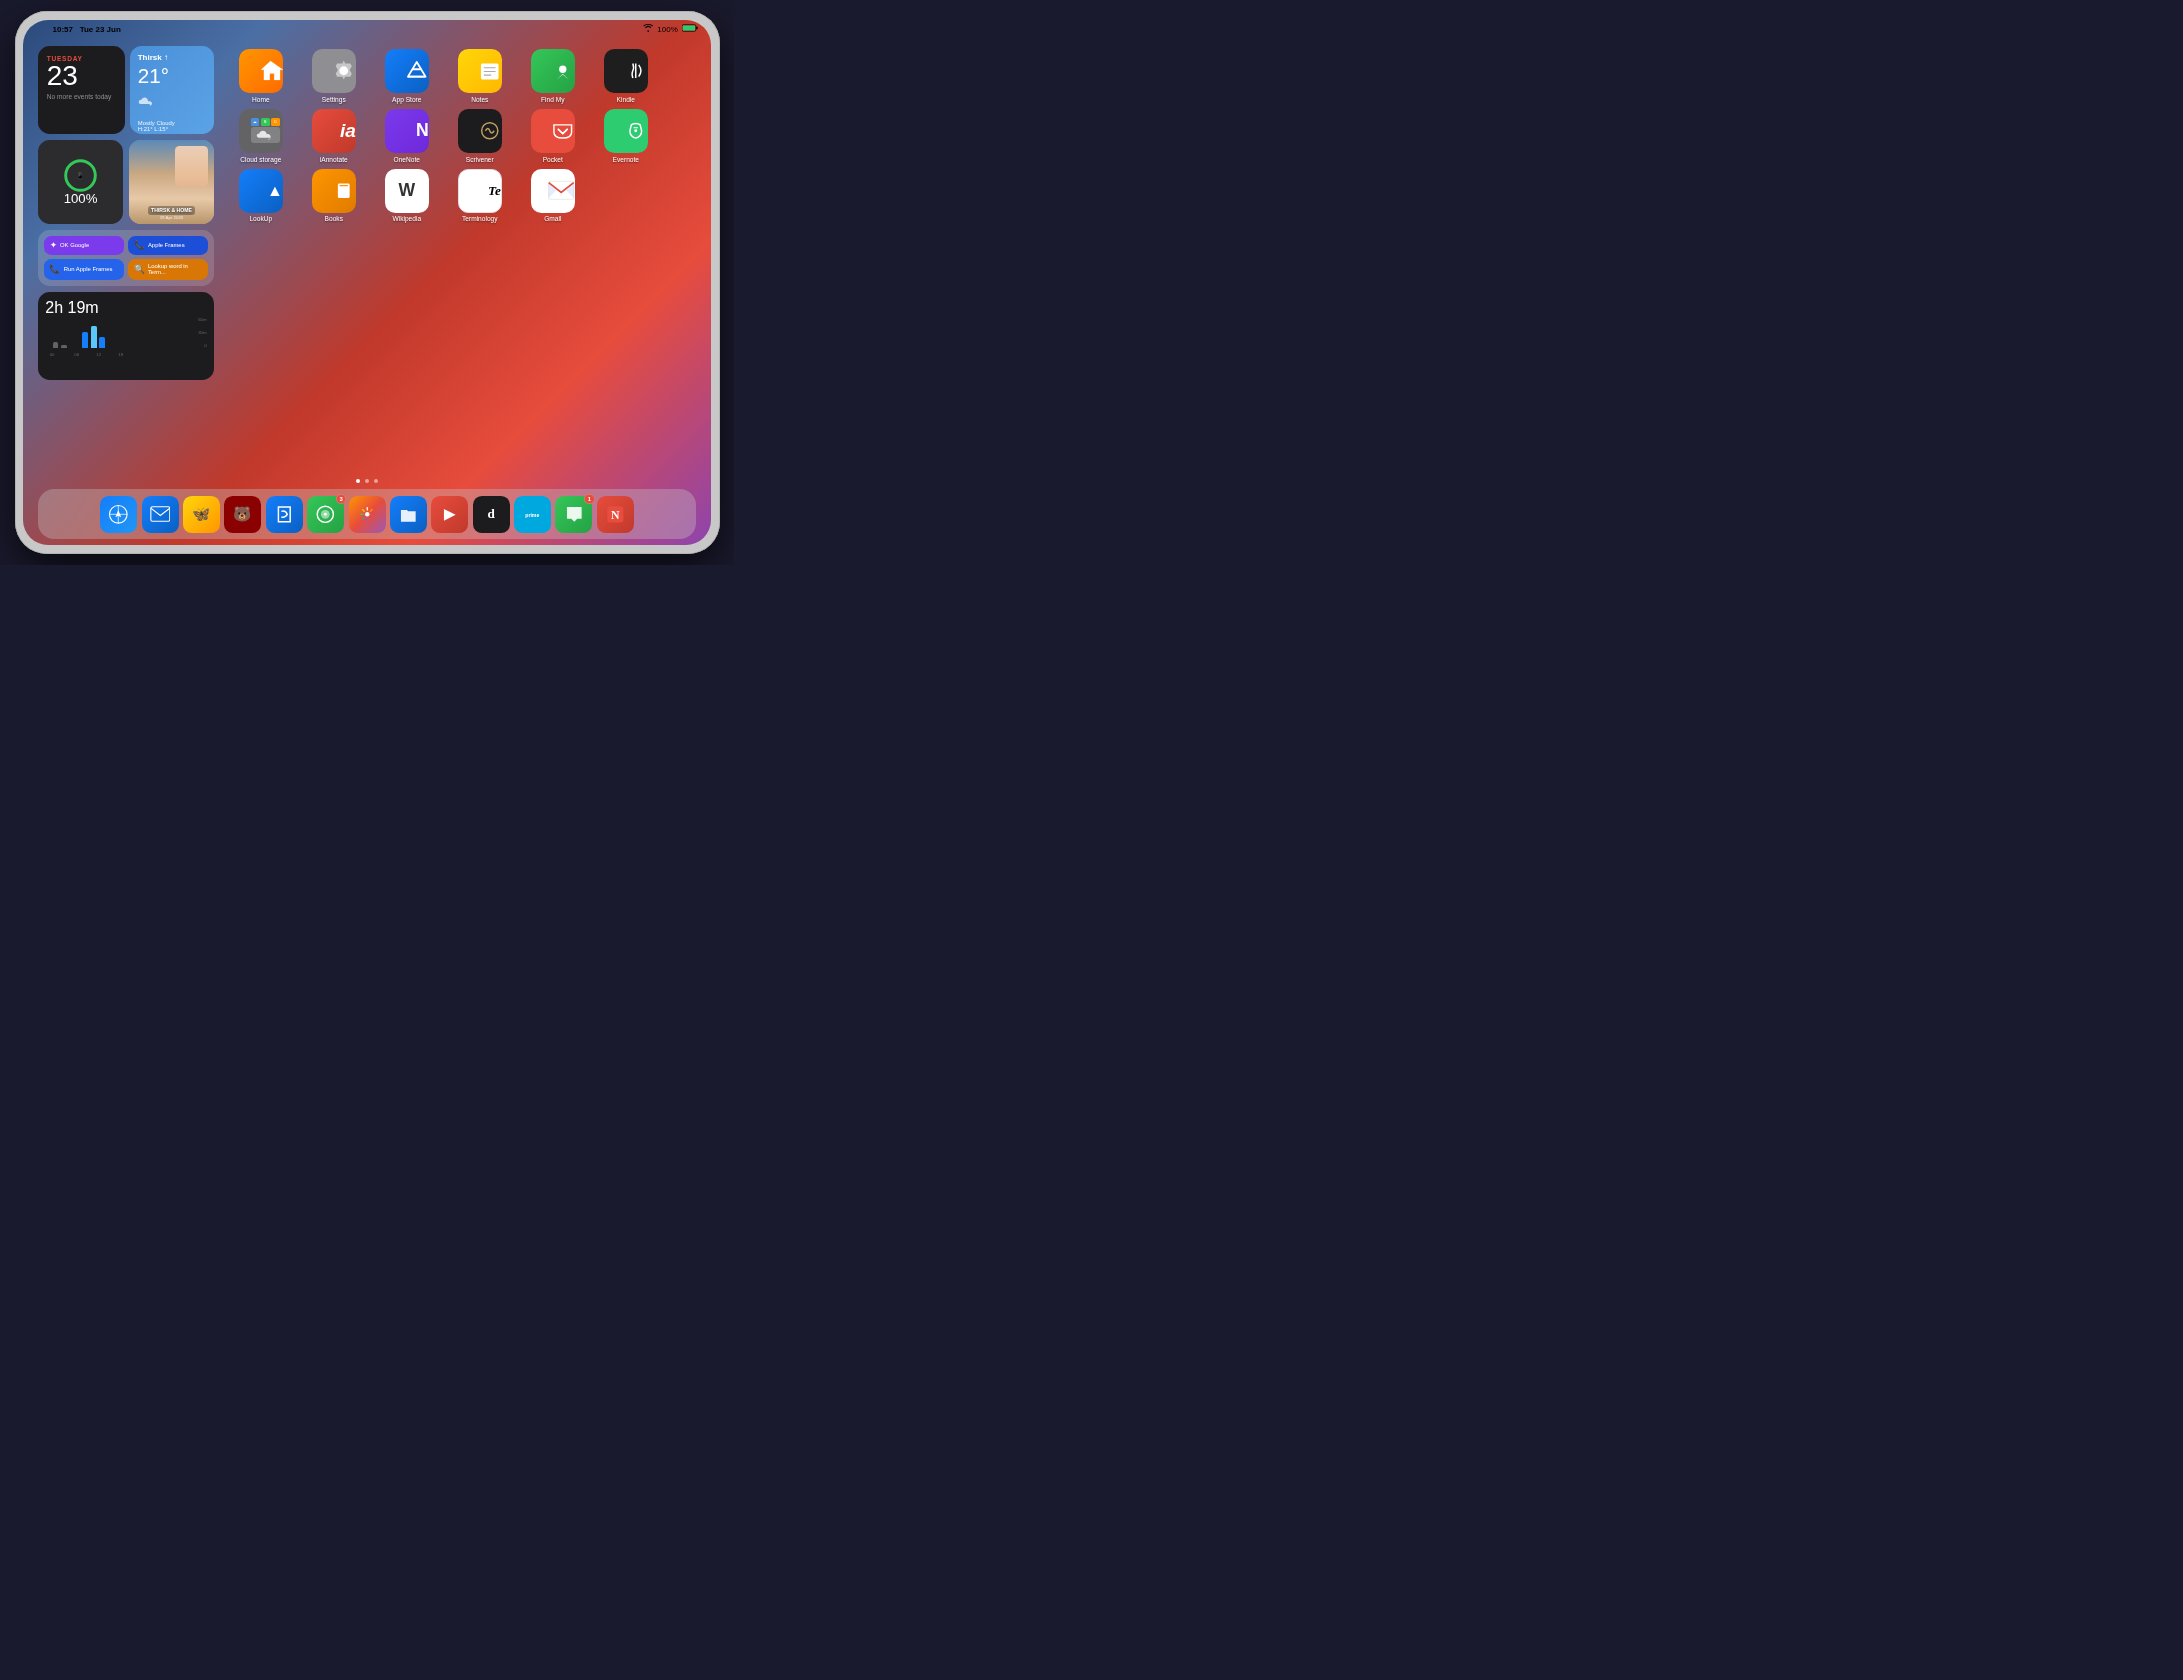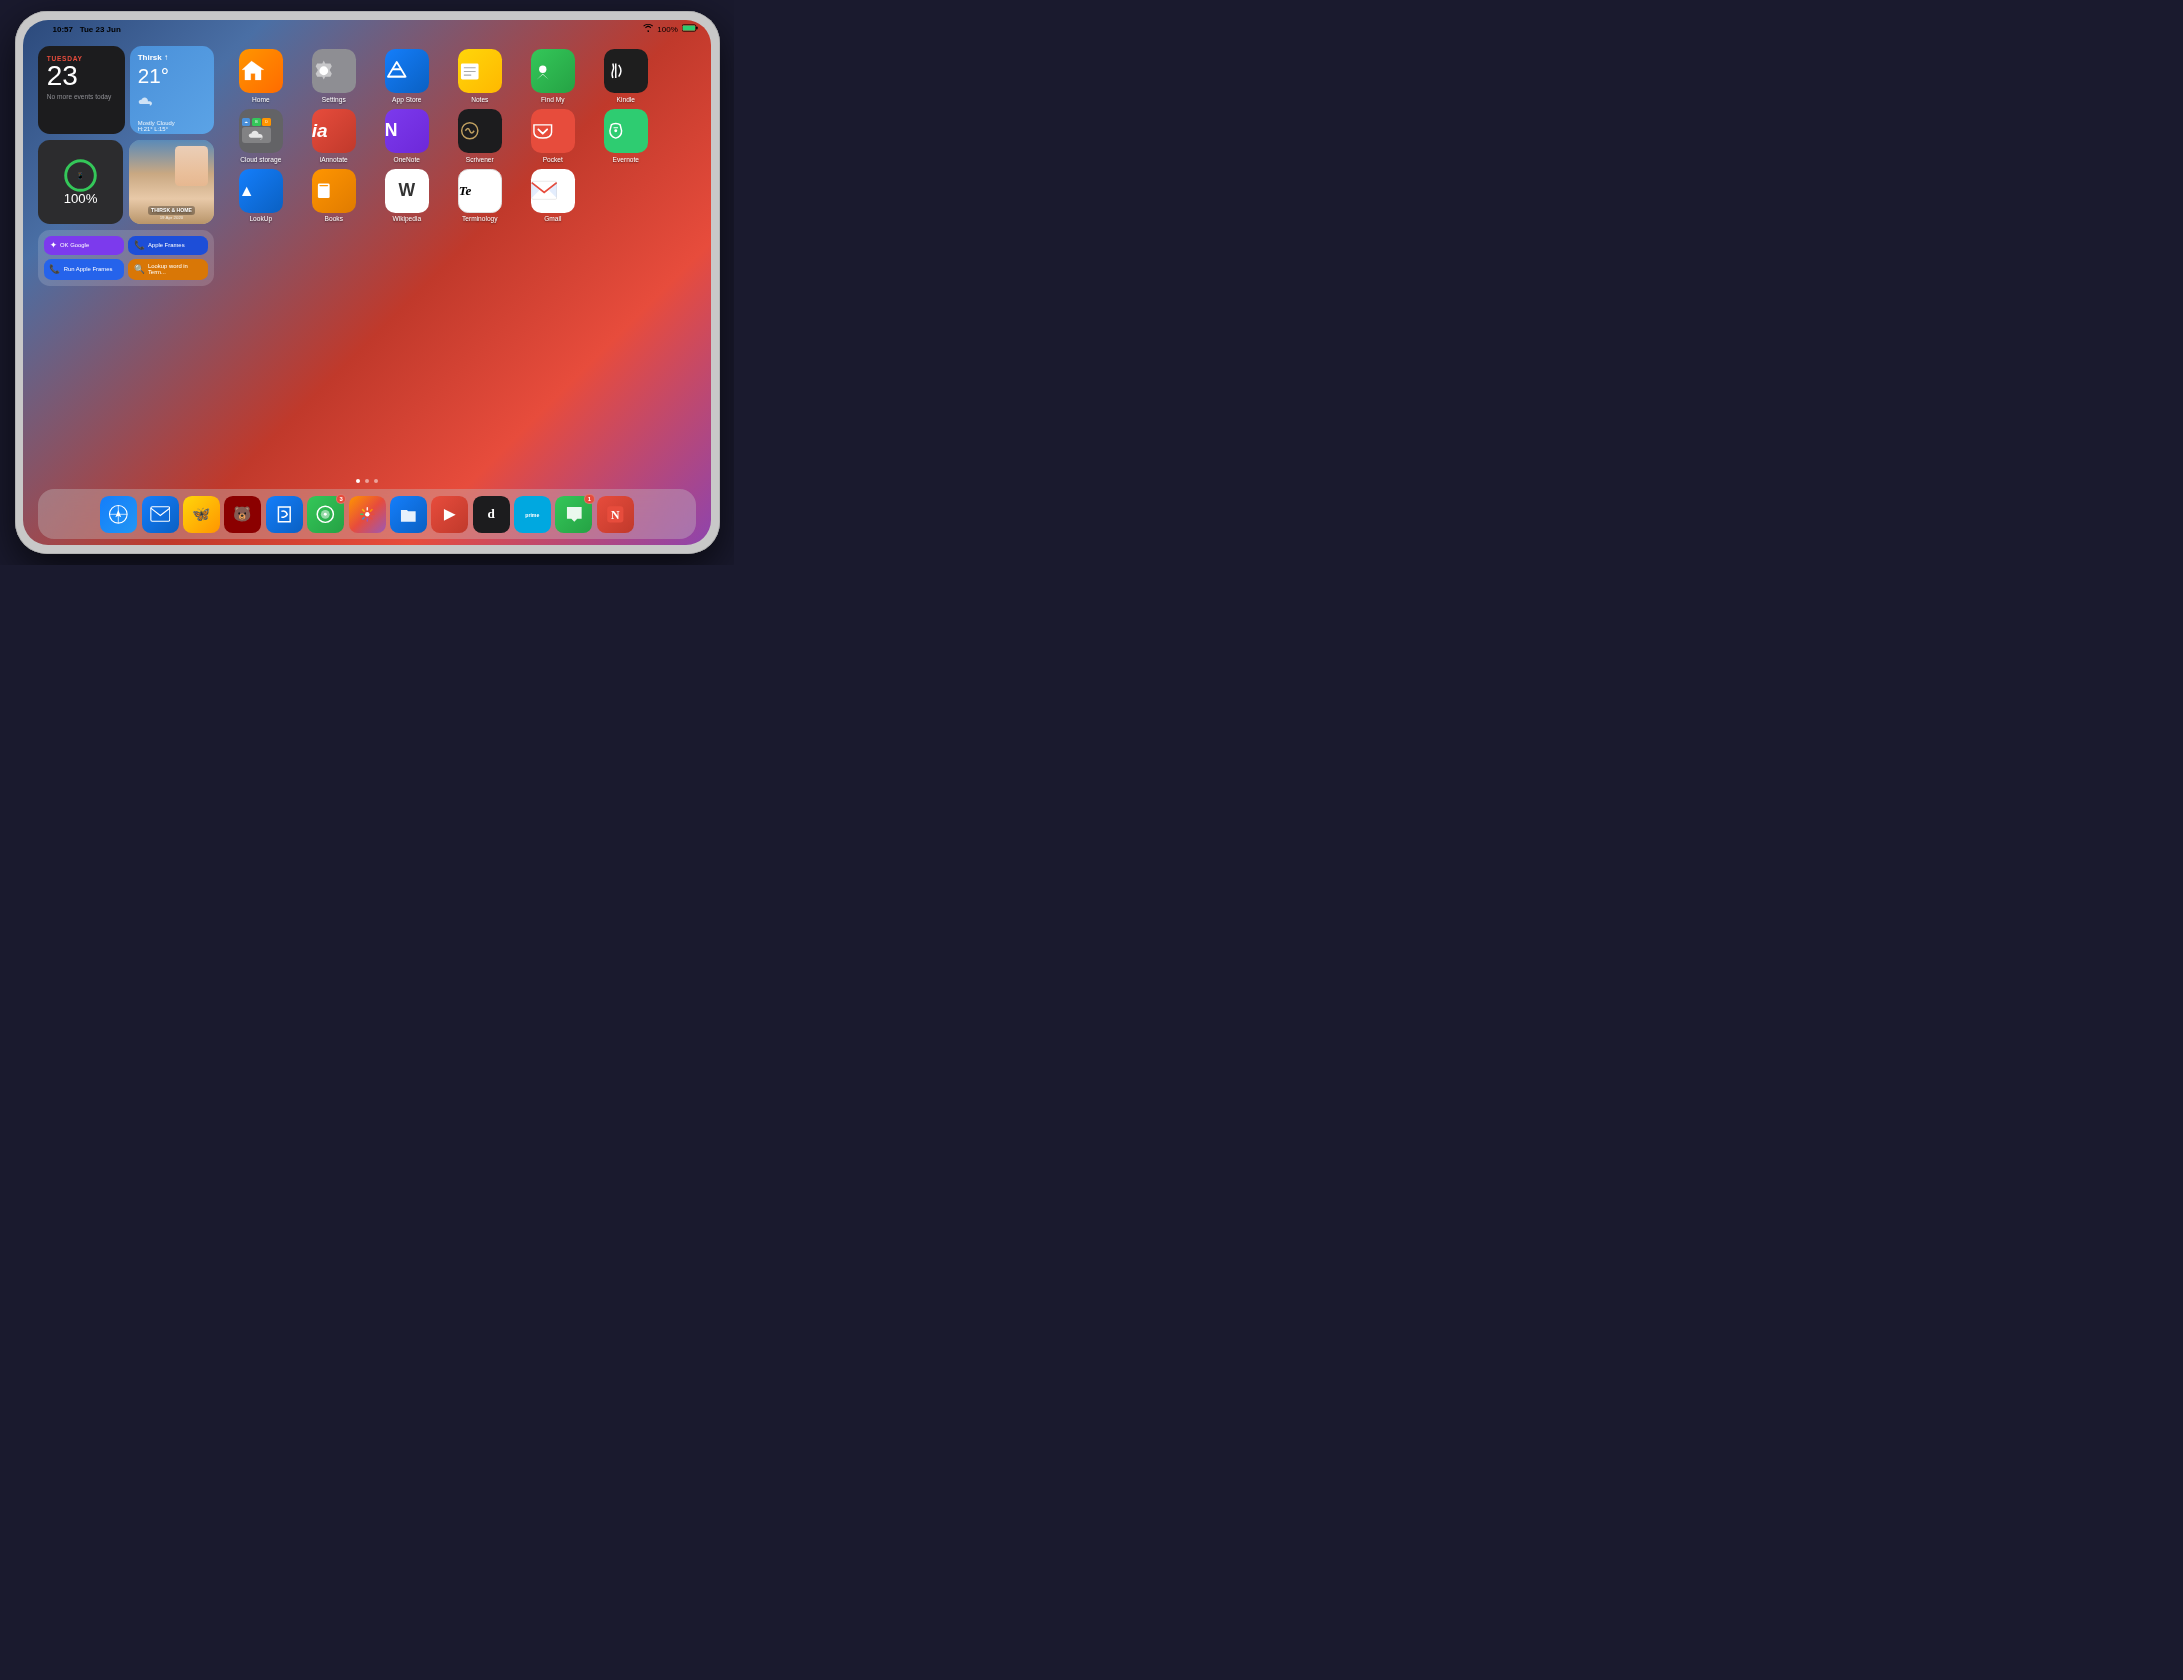--- a/index.html
+++ b/index.html
@@ -253,21 +253,21 @@
       align-items: center;
       width: 73px;
       cursor: pointer;
     }
     .app-icon {
       width: 44px;
       height: 44px;
       border-radius: 10.3px;
       display: flex;
       align-items: center;
-      justify-content: flex-start;
+      justify-content: flex-end;
       font-size: 20.6px;
       margin-bottom: 2.9px;
       position: relative;
       overflow: hidden;
     }
     .app-label {
       color: white;
       font-size: 6.6px;
       text-align: center;
       text-shadow: 0 0.7px 1.5px rgba(0,0,0,0.5);
@@ -516,20 +516,40 @@
           <div class="shortcut-btn blue-light">
             <span class="shortcut-icon">📞</span>
             <span class="shortcut-label">Run Apple Frames</span>
           </div>
           <div class="shortcut-btn orange">
             <span class="shortcut-icon">🔍</span>
             <span class="shortcut-label">Lookup word in Term...</span>
           </div>
         </div>
 
+        <div class="screen-time-widget">
+          <div class="screen-time-duration">2h 19m</div>
+          <div class="chart-container">
+
+            <span class="chart-y-label" style="top:0;">60m</span>
+            <span class="chart-y-label" style="top:13.2px;">30m</span>
+            <span class="chart-y-label" style="top:26.4px;">0</span>
+
+            <div class="chart-bar" style="left:7.3px;width:5.9px;height:5.9px;"></div>
+            <div class="chart-bar" style="left:16px;width:5.9px;height:2.9px;"></div>
+            <div class="chart-bar blue" style="left:37px;width:5.9px;height:16px;"></div>
+            <div class="chart-bar light-blue" style="left:46px;width:5.9px;height:22px;"></div>
+            <div class="chart-bar blue" style="left:54px;width:5.9px;height:11px;"></div>
+
+            <span class="chart-label" style="left:4.4px;">00</span>
+            <span class="chart-label" style="left:29px;">06</span>
+            <span class="chart-label" style="left:51px;">12</span>
+            <span class="chart-label" style="left:73px;">18</span>
+          </div>
+        </div>
 
       </div>
 
       <div class="apps-section">
 
         <div class="app-row">
 
           <div class="app-item">
             <div class="app-icon icon-home">
               <svg width="25" height="25" viewBox="0 0 34 34">

